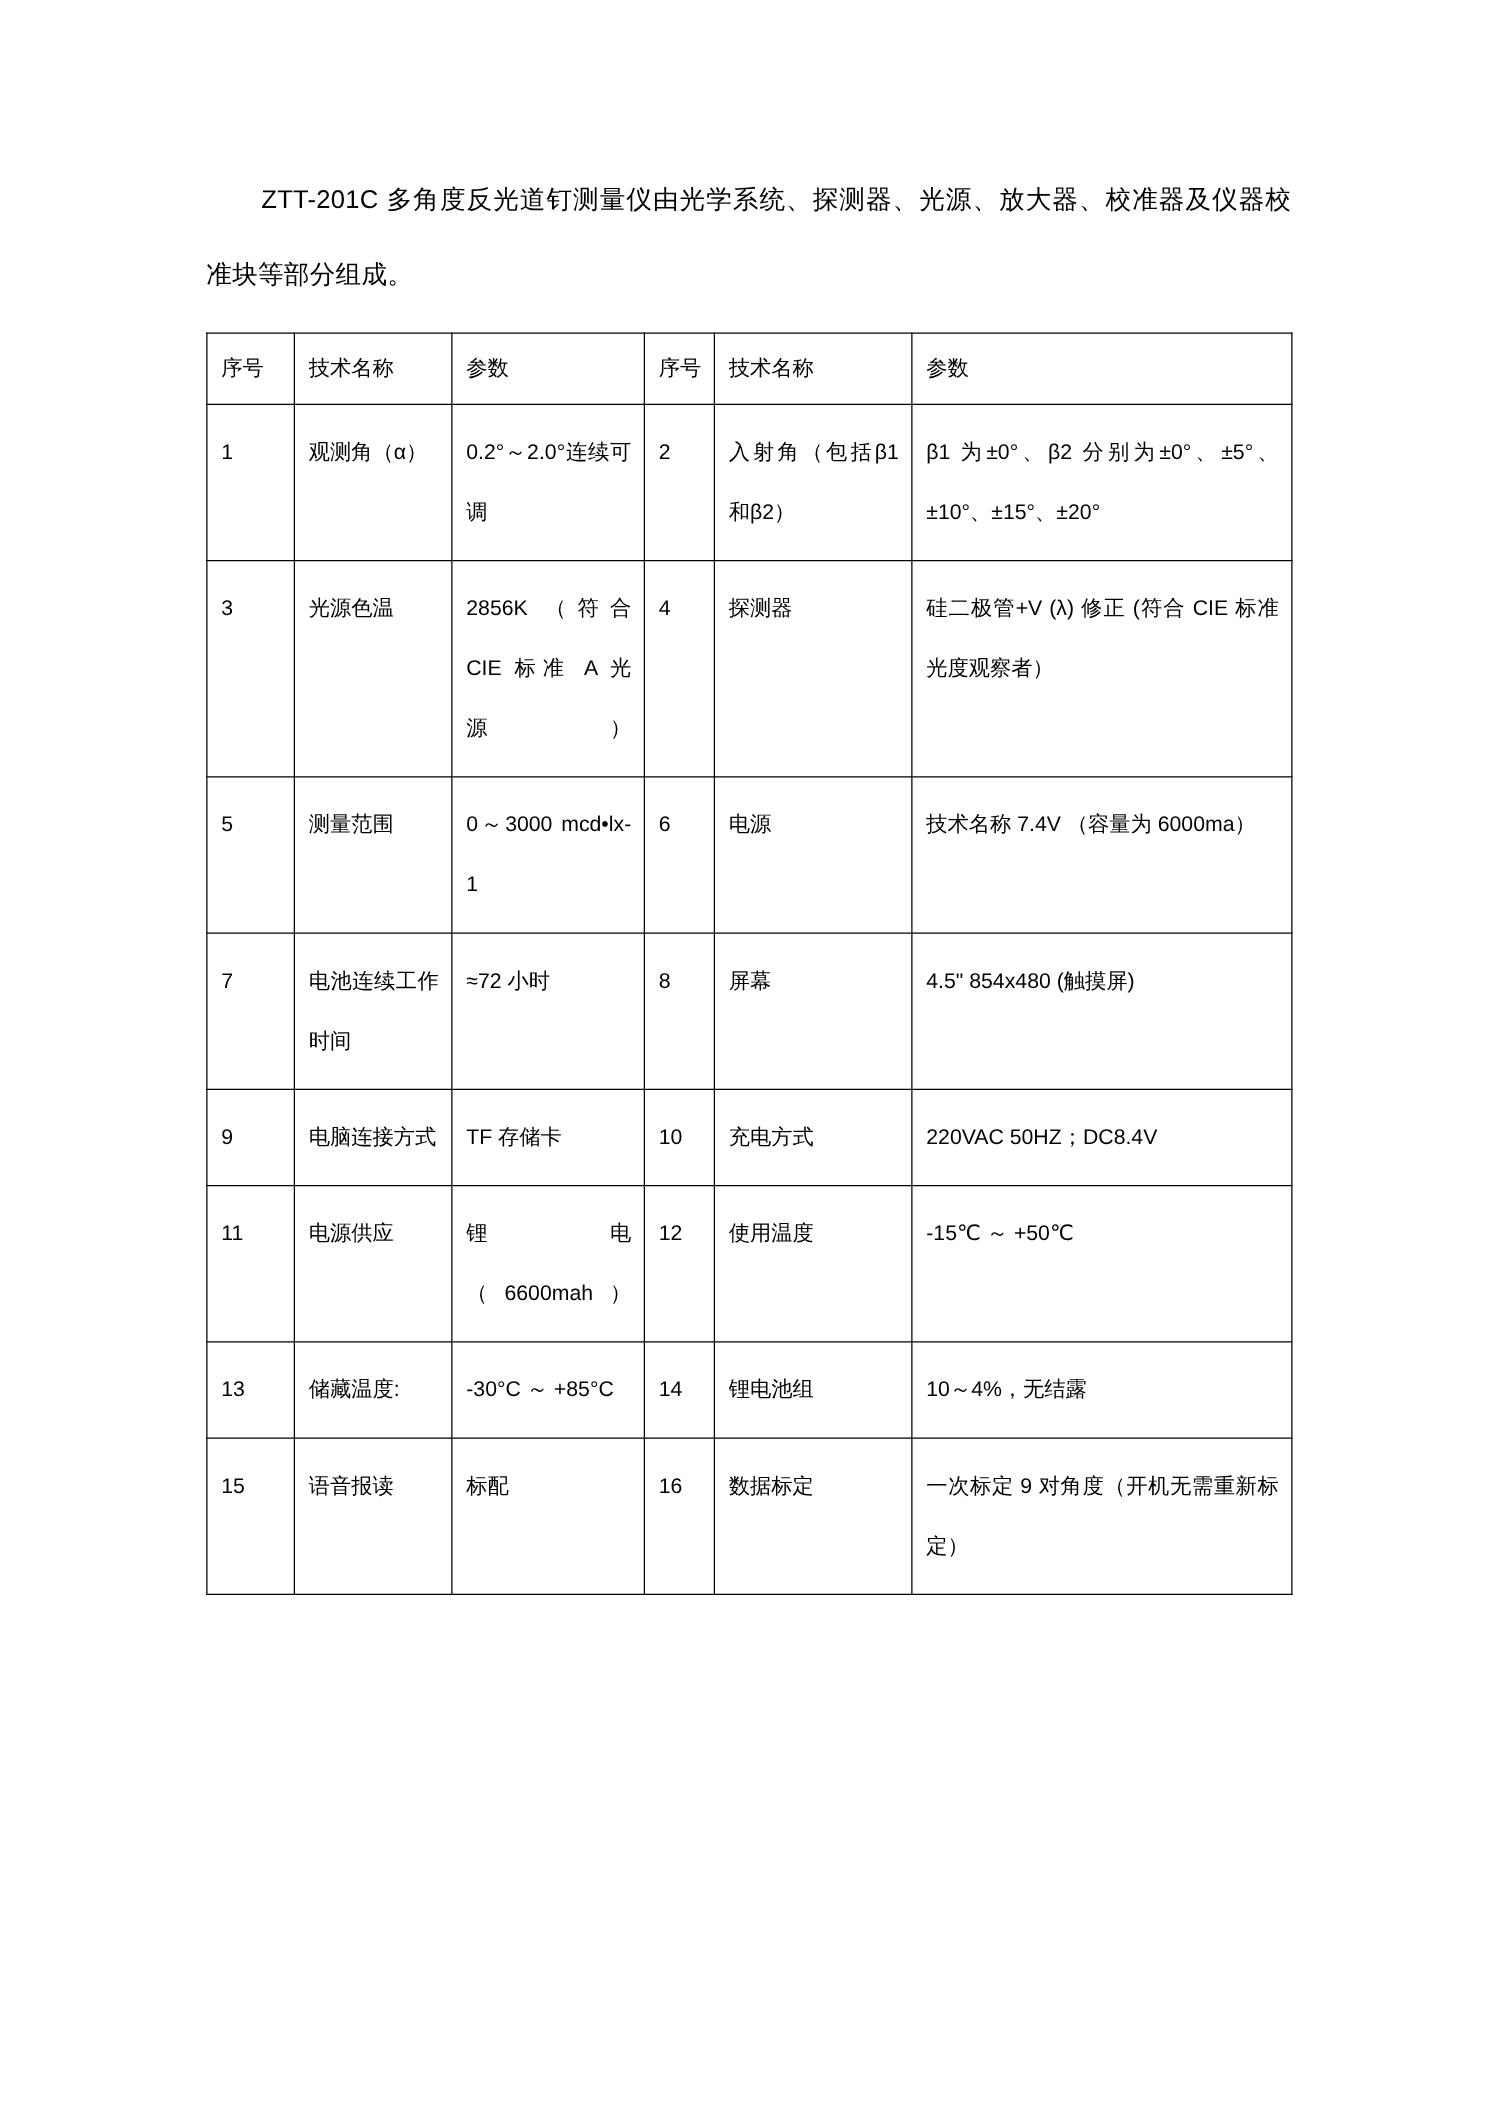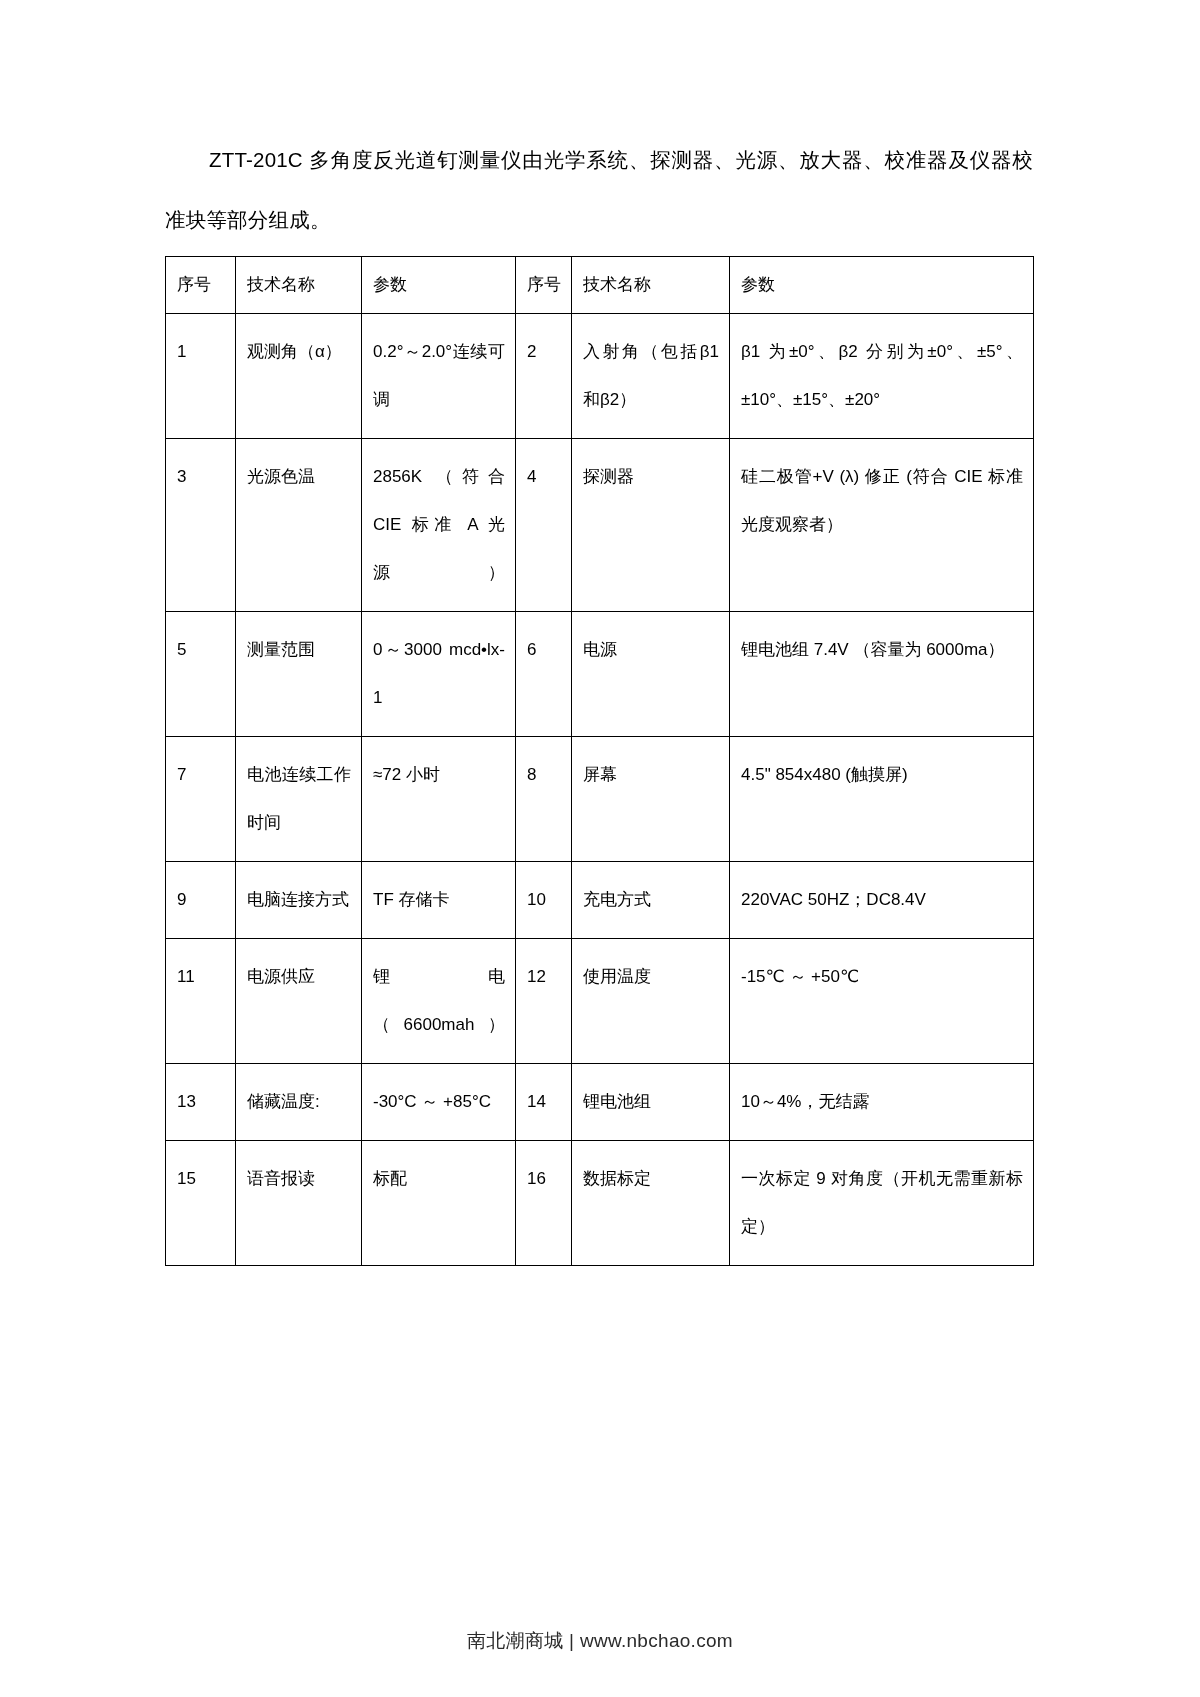--- a/index.html
+++ b/index.html
@@ -49,21 +49,21 @@
     font-weight: bold;
     margin: 18px 0 14px 0;
     letter-spacing: 1px;
     line-height: 1.25;
   }
 
   table.spec {
     border-collapse: collapse;
     width: 868px;
     table-layout: fixed;
-    margin-top: 6px;
+    margin-top: 16px;
   }
   table.spec td {
     border: 1.4px solid #000;
     vertical-align: top;
     padding: 14px 10px 14px 11px;
     font-size: 17px;
     line-height: 48px;
     word-wrap: break-word;
     overflow-wrap: break-word;
   }
@@ -146,21 +146,21 @@
           <td>探测器</td>
           <td class="cell-justify">硅二极管+V (λ) 修正 (符合 CIE 标准光度观察者）</td>
         </tr>
 
         <tr>
           <td>5</td>
           <td>测量范围</td>
           <td class="cell-justify">0～3000 mcd•lx-1</td>
           <td>6</td>
           <td>电源</td>
-          <td class="cell-justify">锂电池组 7.4V （容量为 6000ma）</td>
+          <td class="cell-justify">技术名称 7.4V （容量为 6000ma）</td>
         </tr>
 
         <tr>
           <td>7</td>
           <td class="cell-justify">电池连续工作时间</td>
           <td>≈72 小时</td>
           <td>8</td>
           <td>屏幕</td>
           <td>4.5" 854x480 (触摸屏)</td>
         </tr>
@@ -198,15 +198,14 @@
           <td>标配</td>
           <td>16</td>
           <td>数据标定</td>
           <td class="cell-justify">一次标定 9 对角度（开机无需重新标定）</td>
         </tr>
       </tbody>
     </table>
 
   </div>
 
-  <div class="footer">南北潮商城 | www.nbchao.com</div>
 
 </div>
 
 </body></html>

